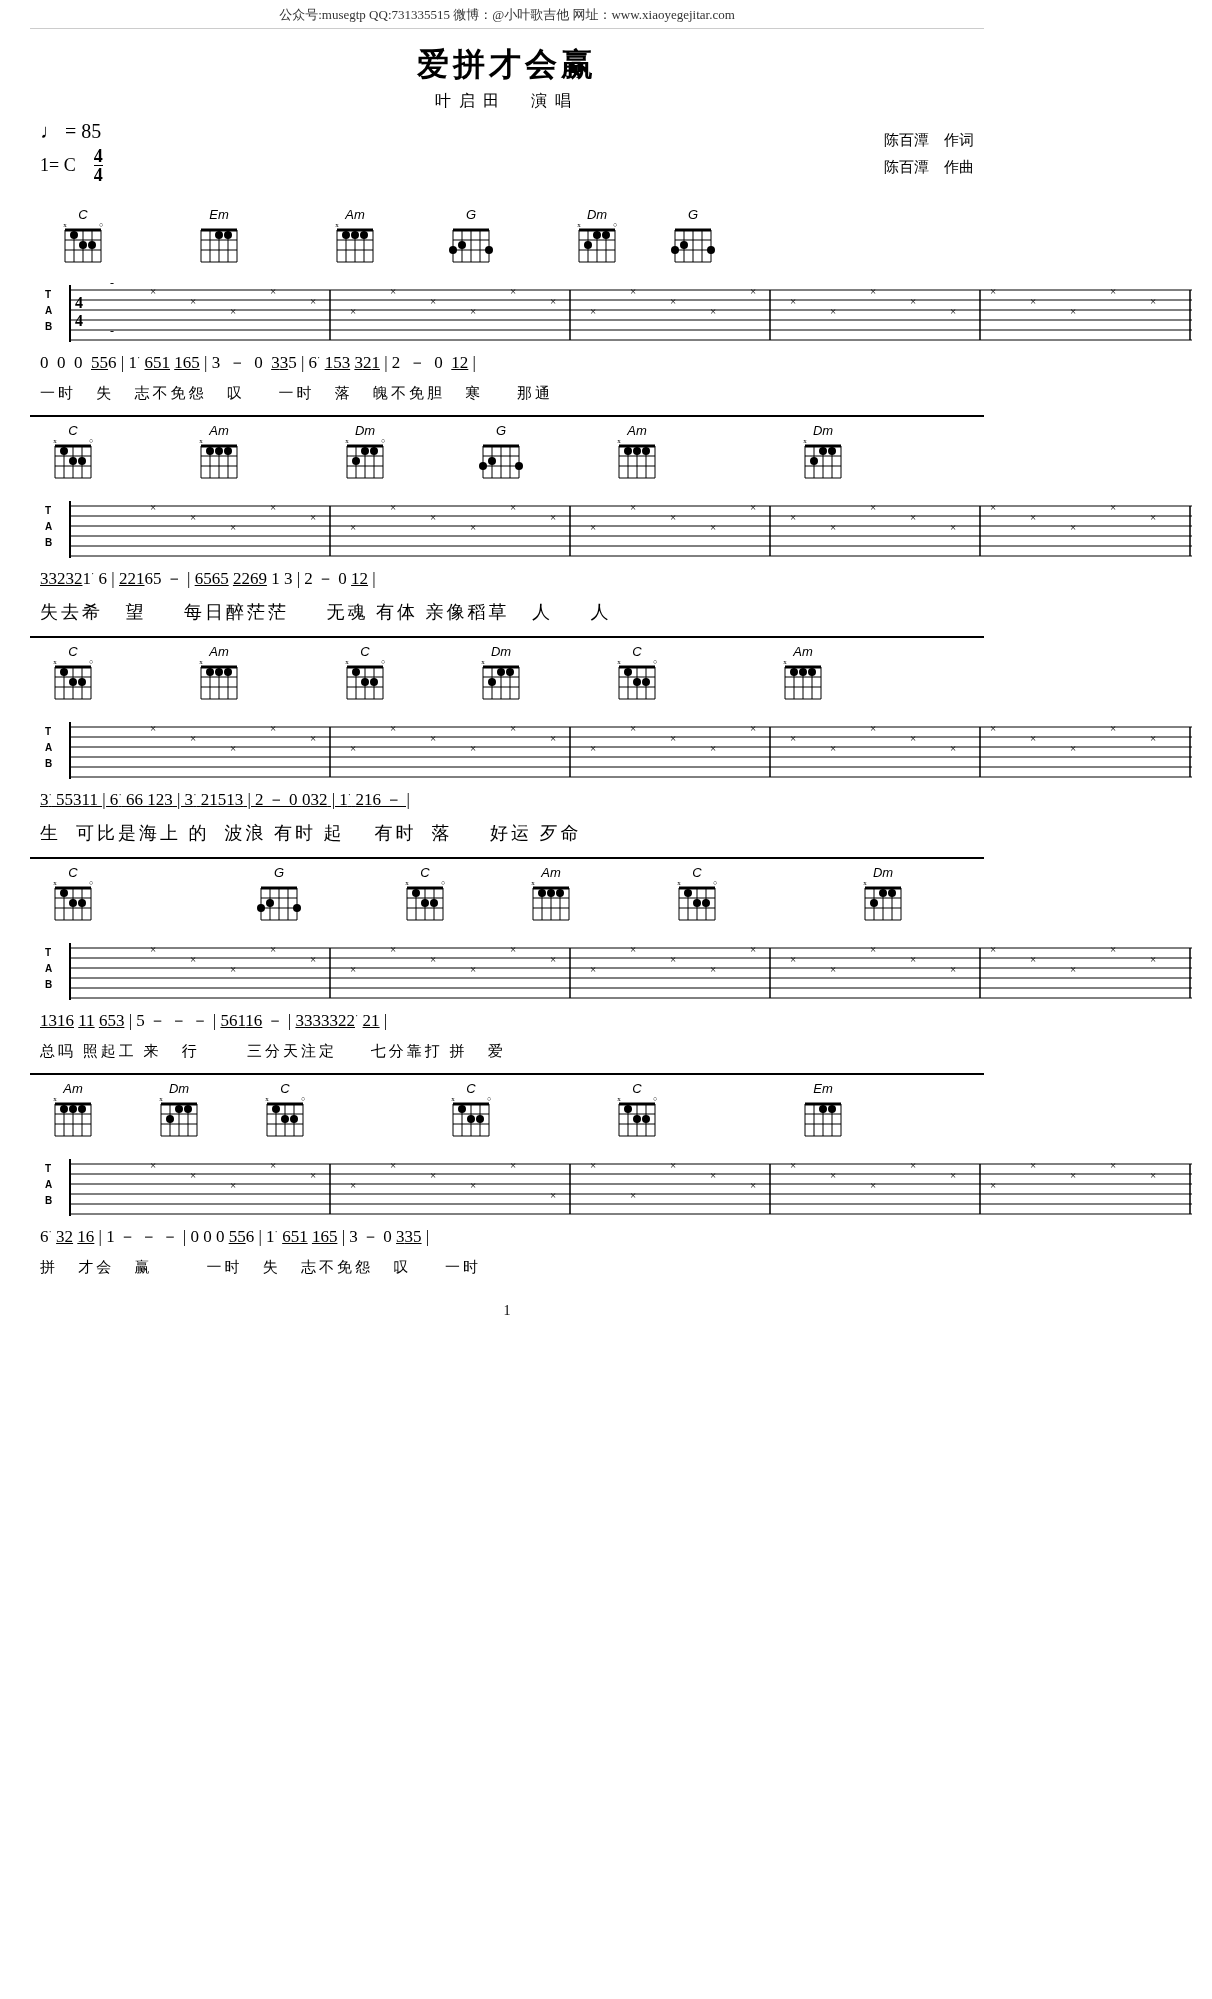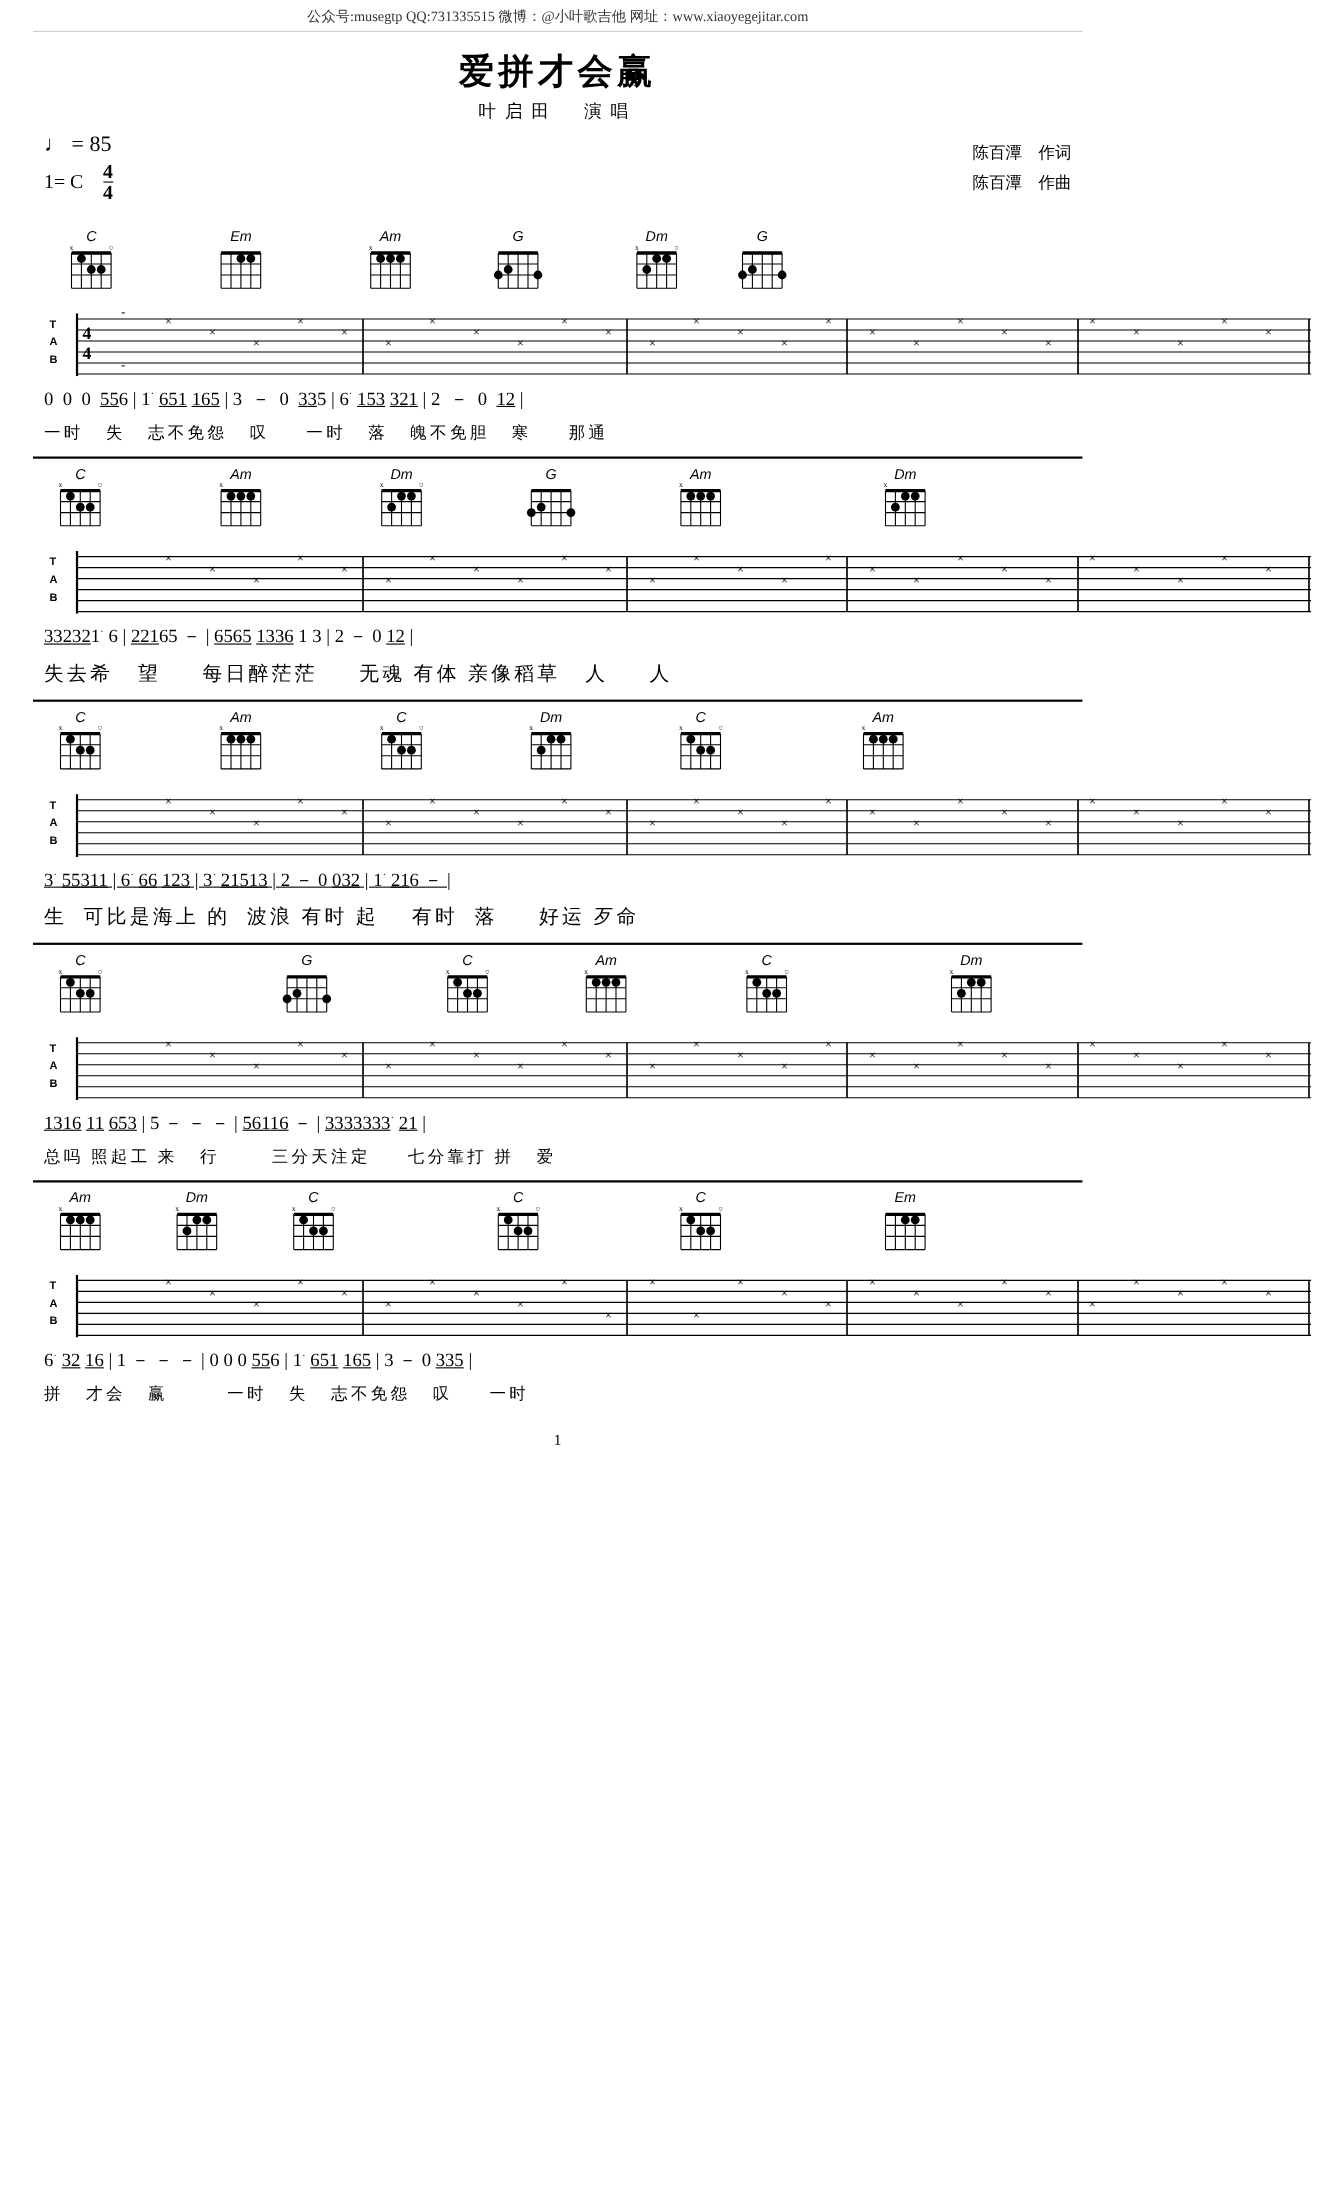--- a/index.html
+++ b/index.html
@@ -450,21 +450,21 @@
         <text x="1070" y="25" font-size="11">×</text>
           <text x="1110" y="35" font-size="11">×</text>
         <line x1="290" y1="20" x2="290" y2="70" stroke="#000" stroke-width="1.5"></line>
         <line x1="530" y1="20" x2="530" y2="70" stroke="#000" stroke-width="1.5"></line>
         <line x1="730" y1="20" x2="730" y2="70" stroke="#000" stroke-width="1.5"></line>
         <line x1="940" y1="20" x2="940" y2="70" stroke="#000" stroke-width="1.5"></line>
         <line x1="1150" y1="20" x2="1150" y2="70" stroke="#000" stroke-width="1.5"></line>
       </svg>
 
       <div style="font-family:'SimSun',serif; font-size:17px; padding:4px 10px; line-height:2; white-space:nowrap; overflow:hidden;">
-        <u>33232</u>1<sup style="font-size:10px">·</sup>&nbsp;6&nbsp;|&nbsp;<u>221</u>65&nbsp;－&nbsp;|&nbsp;<u>6565</u>&nbsp;<u>1336</u>&nbsp;1&nbsp;3&nbsp;|&nbsp;2&nbsp;－&nbsp;0&nbsp;<u>12</u>&nbsp;|
+        <u>33232</u>1<sup style="font-size:10px">·</sup>&nbsp;6&nbsp;|&nbsp;<u>221</u>65&nbsp;－&nbsp;|&nbsp;<u>6565</u>&nbsp;<u>2269</u>&nbsp;1&nbsp;3&nbsp;|&nbsp;2&nbsp;－&nbsp;0&nbsp;<u>12</u>&nbsp;|
       </div>
 
       <div style="font-size:18px; padding:0 10px 6px 10px; letter-spacing:3px; white-space:nowrap;">
         失去希 &nbsp; 望 &nbsp;&nbsp;&nbsp; 每日醉茫茫 &nbsp;&nbsp;&nbsp; 无魂 有体 亲像稻草 &nbsp; 人 &nbsp;&nbsp;&nbsp; 人
       </div>
     </div>
 
     <div style="border-top:2px solid #000; margin-top:6px;">
 
       <div style="display:flex; align-items:flex-end; gap:20px; padding: 6px 10px 2px 20px; flex-wrap:wrap;">
@@ -787,21 +787,21 @@
         <text x="1070" y="25" font-size="11">×</text>
           <text x="1110" y="35" font-size="11">×</text>
         <line x1="290" y1="20" x2="290" y2="70" stroke="#000" stroke-width="1.5"></line>
         <line x1="530" y1="20" x2="530" y2="70" stroke="#000" stroke-width="1.5"></line>
         <line x1="730" y1="20" x2="730" y2="70" stroke="#000" stroke-width="1.5"></line>
         <line x1="940" y1="20" x2="940" y2="70" stroke="#000" stroke-width="1.5"></line>
         <line x1="1150" y1="20" x2="1150" y2="70" stroke="#000" stroke-width="1.5"></line>
       </svg>
 
       <div style="font-family:'SimSun',serif; font-size:17px; padding:4px 10px; line-height:2; white-space:nowrap; overflow:hidden;">
-        <u>1316</u>&nbsp;<u>11</u>&nbsp;<u>653</u>&nbsp;|&nbsp;5&nbsp;－&nbsp;－&nbsp;－&nbsp;|&nbsp;<u>561</u><u>16</u>&nbsp;－&nbsp;|&nbsp;<u>33333</u><u>33</u><sup style="font-size:10px">·</sup>&nbsp;<u>21</u>&nbsp;|
+        <u>1316</u>&nbsp;<u>11</u>&nbsp;<u>653</u>&nbsp;|&nbsp;5&nbsp;－&nbsp;－&nbsp;－&nbsp;|&nbsp;<u>561</u><u>16</u>&nbsp;－&nbsp;|&nbsp;<u>33333</u><u>22</u><sup style="font-size:10px">·</sup>&nbsp;<u>21</u>&nbsp;|
       </div>
 
       <div style="font-size:15px; padding:0 10px 6px 10px; letter-spacing:3px; white-space:nowrap;">
         总吗 照起工 来 &nbsp; 行 &nbsp;&nbsp;&nbsp;&nbsp;&nbsp; 三分天注定 &nbsp;&nbsp;&nbsp; 七分靠打 拼 &nbsp; 爱
       </div>
     </div>
 
     <div style="border-top:2px solid #000; margin-top:6px;">
 
       <div style="display:flex; align-items:flex-end; gap:20px; padding: 6px 10px 2px 20px; flex-wrap:wrap;">

